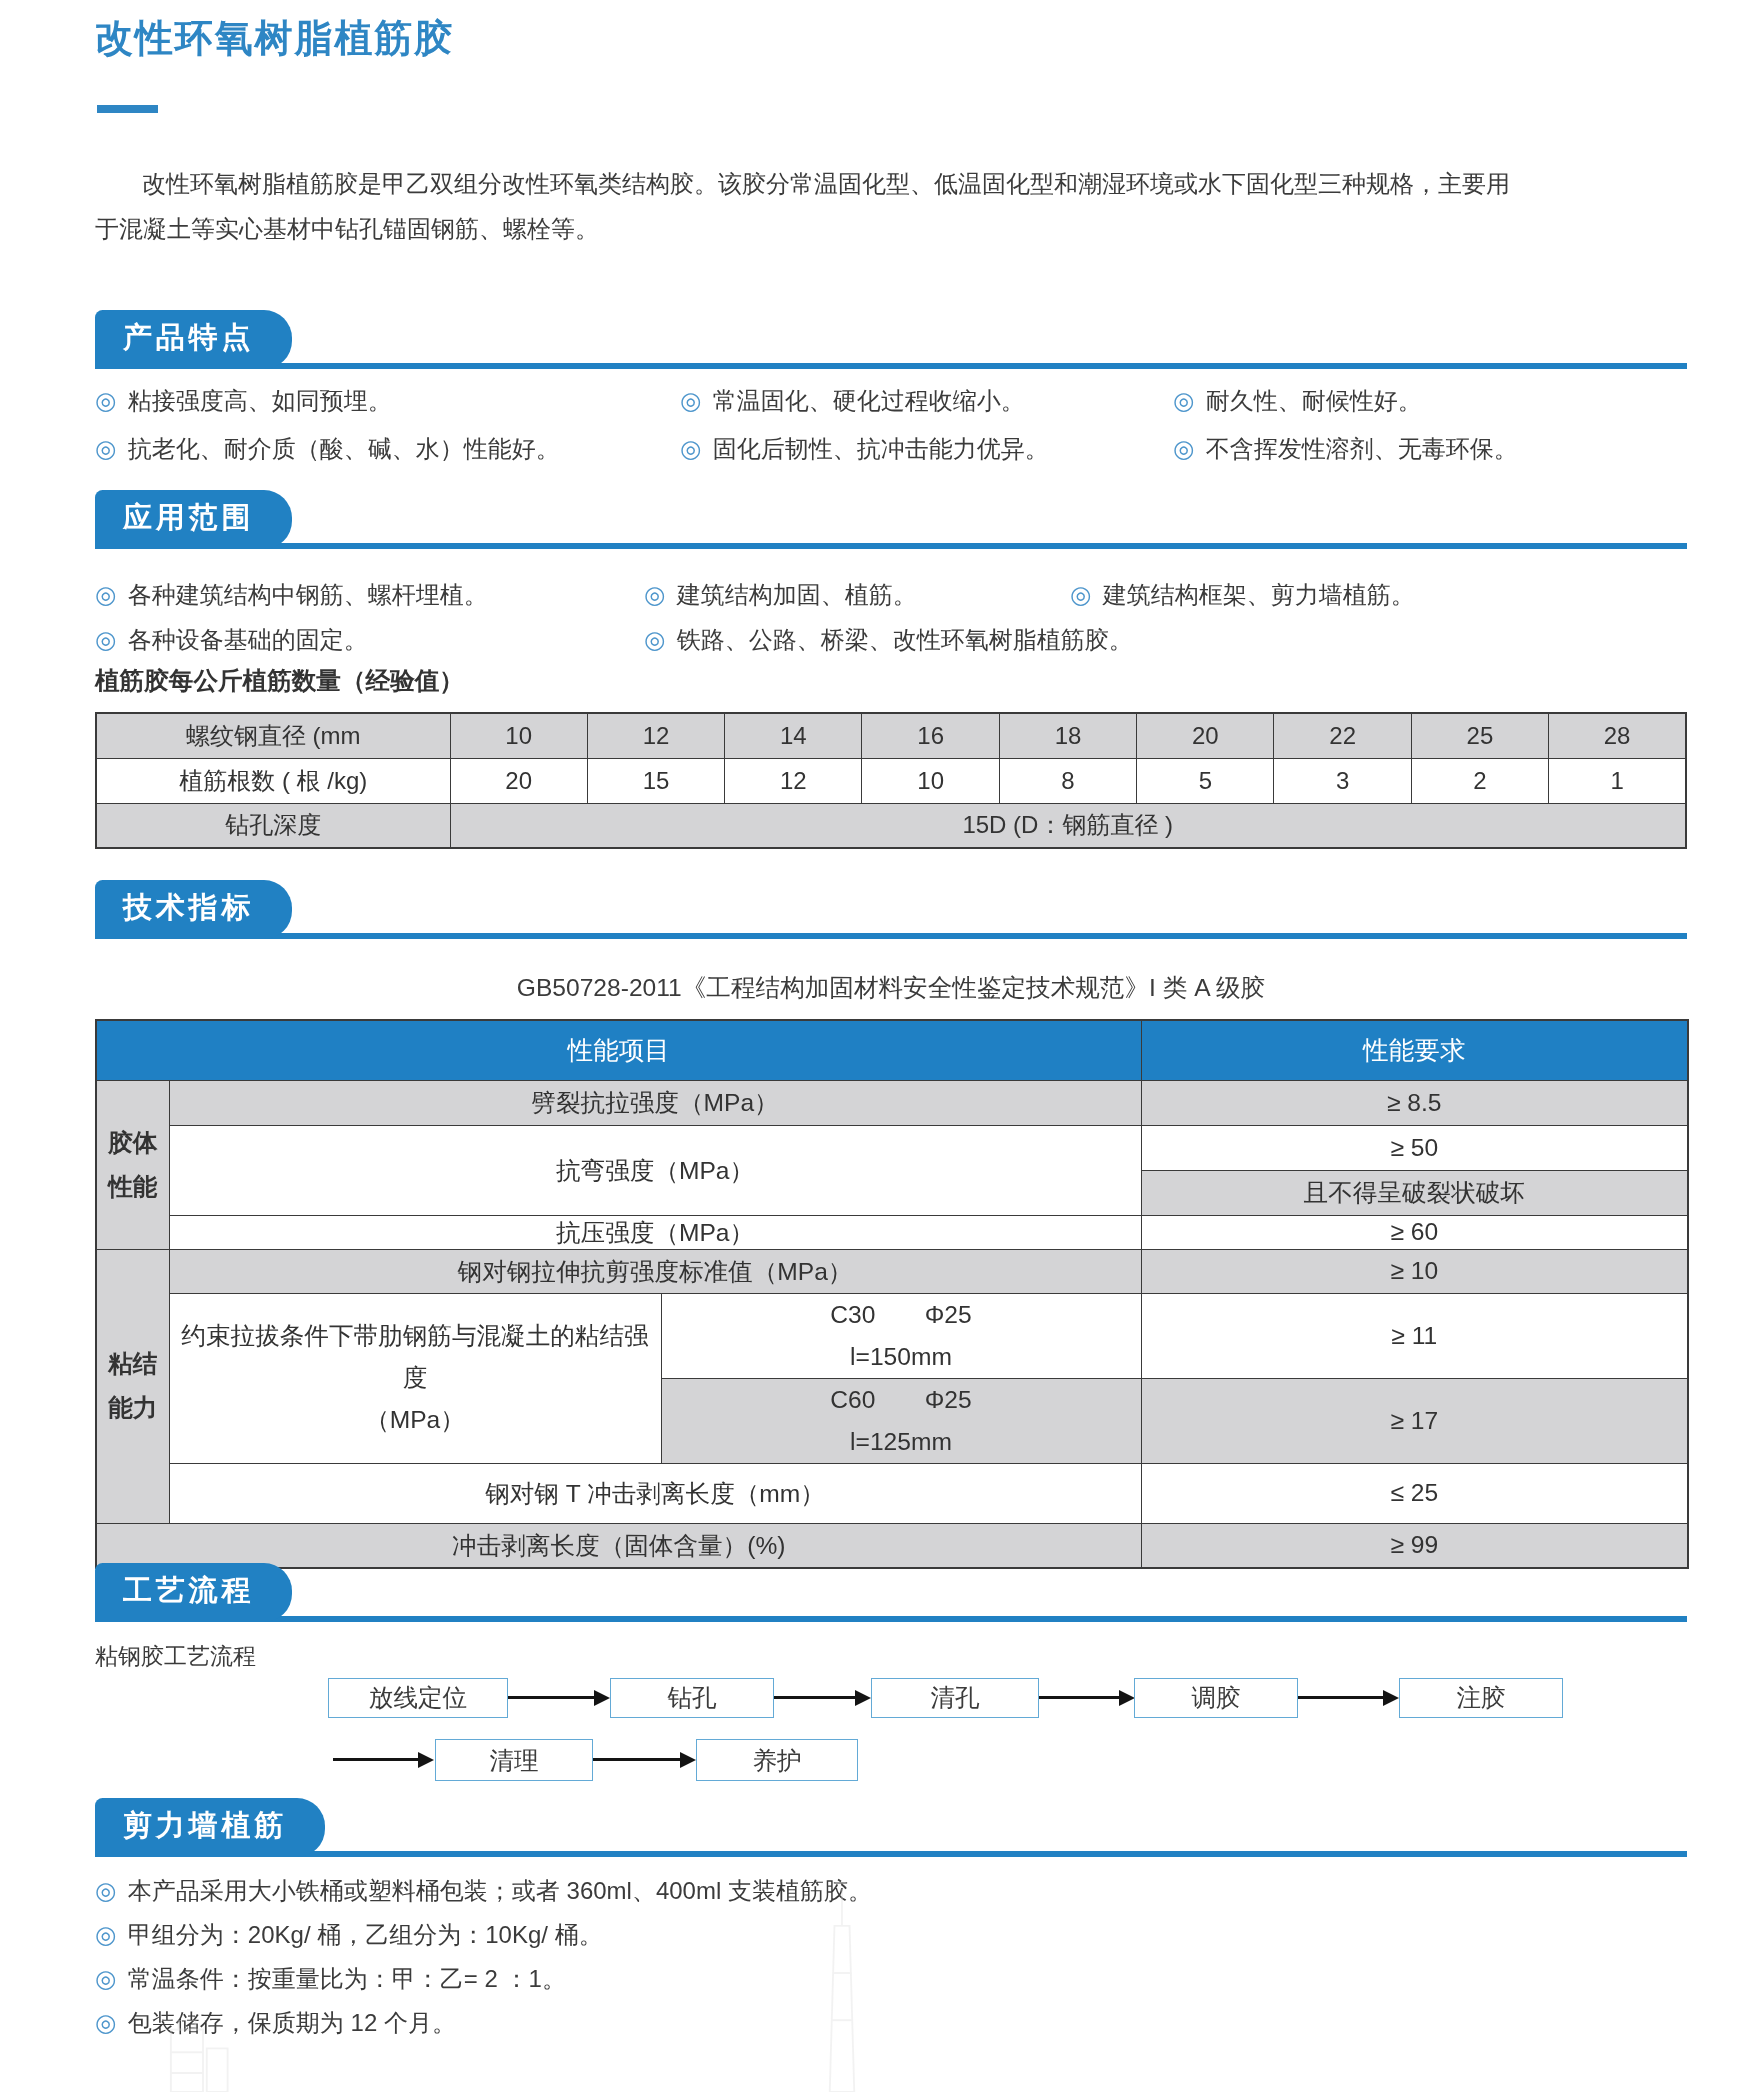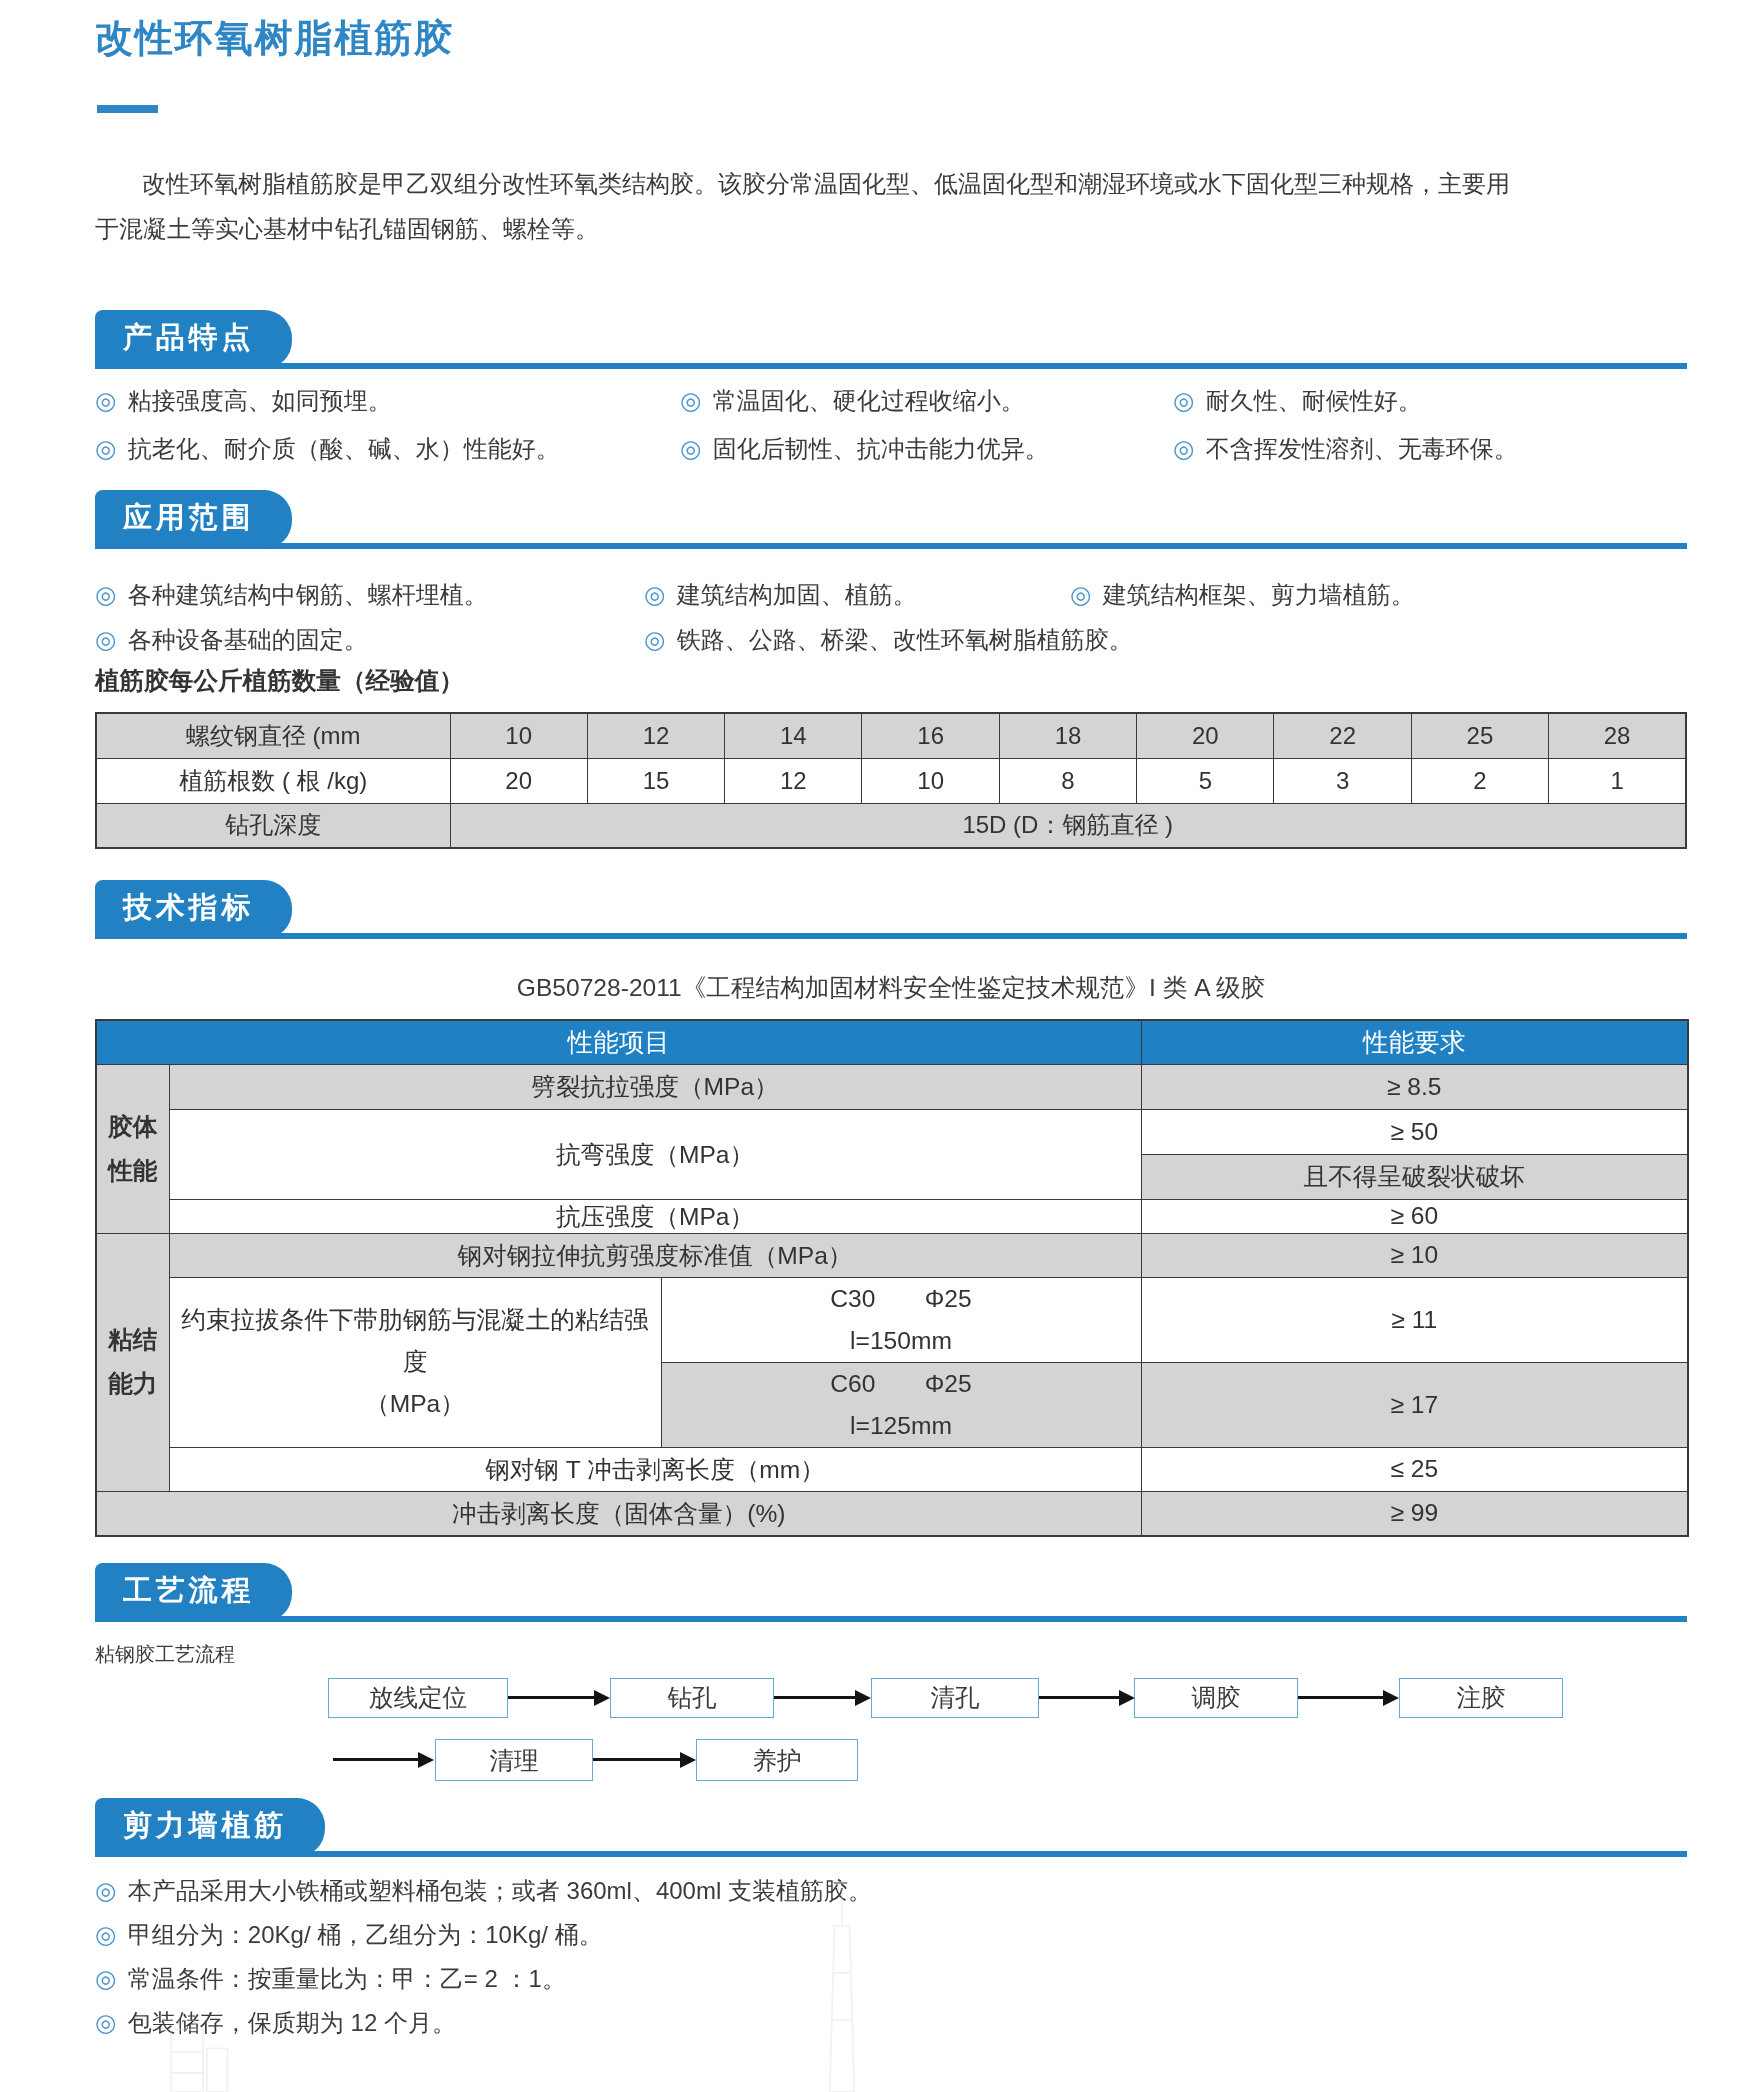--- a/index.html
+++ b/index.html
@@ -32,27 +32,27 @@
   
   table{border-collapse:collapse;table-layout:fixed;}
   .rebar,.spec{position:absolute;left:0;width:1592px;font-size:24px;color:#333;}
   .rebar td,.spec td,.spec th{border:1.9px solid #3a3a3a;text-align:center;vertical-align:middle;padding:0 5.7px;box-sizing:border-box;}
   .rebar{border:2.8px solid #3a3a3a;}
   .spec{border:2.8px solid #3a3a3a;font-size:24.6px;}
   .g{background:#d4d4d6;}
   .spec th{background:#1f80c4;color:#fff;font-weight:normal;font-size:25.6px;}
   .pre{white-space:pre-line;line-height:42px;}
   .grp{line-height:44px;font-weight:bold;}
-  .h46{height:44px;}.h47{height:44px;}.h48{height:45px;}.h50{height:34px;}.h88{height:83px;}.h87{height:82px;}
+  .h46{height:44px;}.h47{height:60px;}.h48{height:45px;}.h50{height:34px;}.h88{height:83px;}.h87{height:82px;}
 
   .table-caption{position:absolute;top:664px;left:0;font-size:24.6px;font-weight:bold;color:#333;}
   .gb-note{position:absolute;top:971px;left:0;width:1592px;text-align:center;font-size:24.6px;color:#3b3b3b;}
 
   
-  .proc-sub{position:absolute;top:1641px;left:0;font-size:20px;color:#3b3b3b;}
+  .proc-sub{position:absolute;top:1641px;left:0;font-size:23px;color:#3b3b3b;}
   .flow{position:absolute;top:1670px;left:0;width:1592px;height:118px;}
   .fbox{position:absolute;height:40px;border:1.9px solid #63aad6;background:#fff;box-sizing:border-box;
         display:flex;align-items:center;justify-content:center;font-size:24.6px;color:#3b3b3b;}
   .fb1{left:233px;top:7.6px;width:180px;}
   .fb2{left:515px;top:7.6px;width:164px;}
   .fb3{left:776px;top:7.6px;width:168px;}
   .fb4{left:1039px;top:7.6px;width:164px;}
   .fb5{left:1304px;top:7.6px;width:164px;}
   .fb6{left:340px;top:69px;width:158px;height:42px;}
   .fb7{left:601px;top:69px;width:162px;height:42px;}

